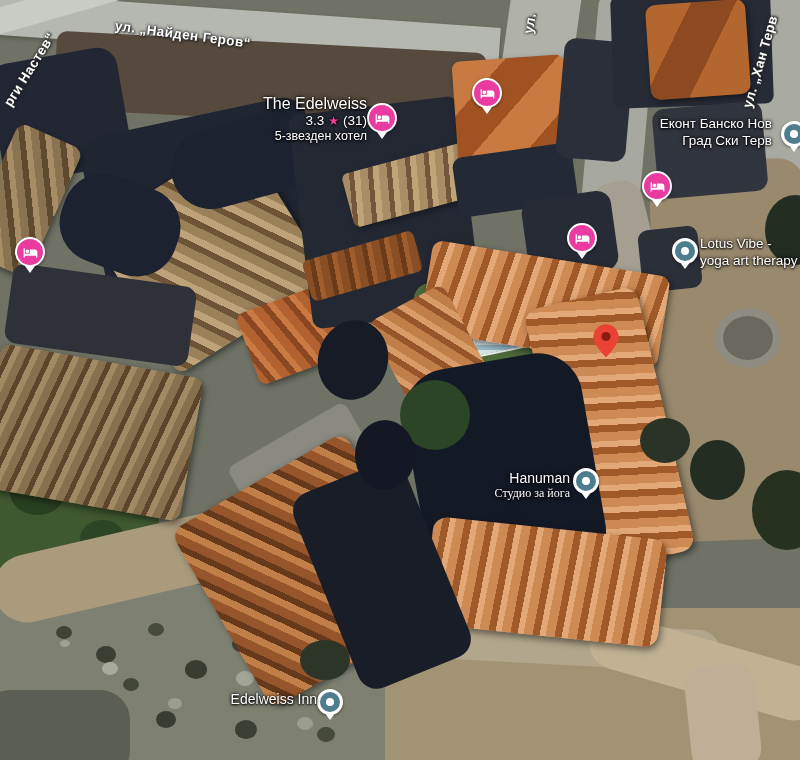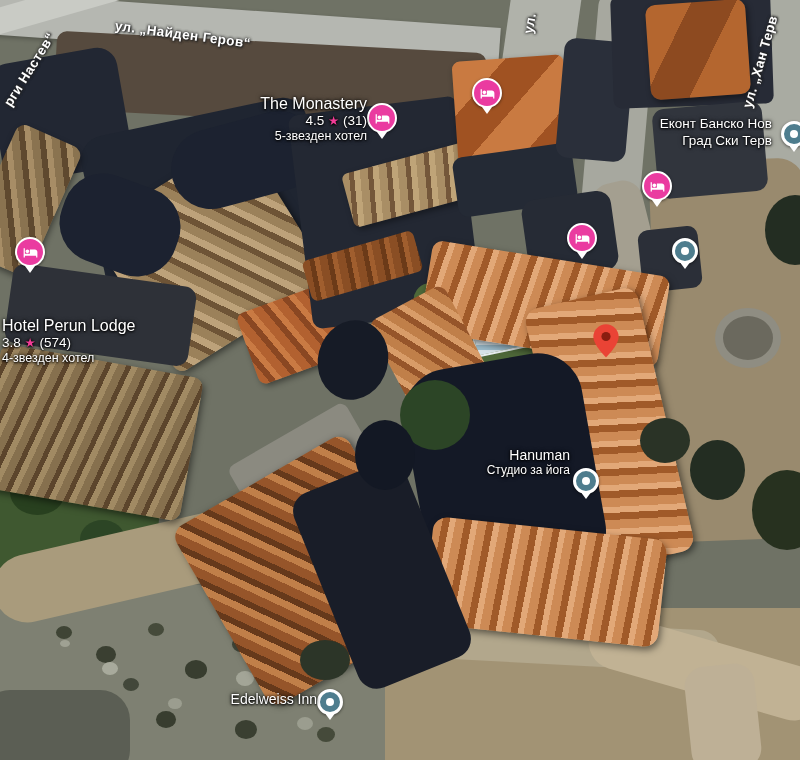--- a/index.html
+++ b/index.html
@@ -17,21 +17,21 @@
   }
   .place-label{
     position:absolute;color:#ffffff;z-index:6;white-space:nowrap;cursor:pointer;
     text-shadow:0 0 3px rgba(0,0,0,.95),0 1px 2px rgba(0,0,0,.9),0 0 5px rgba(0,0,0,.6);
   }
   .place-label .name{font-size:16px;font-weight:500;line-height:19px;}
   .place-label .rating-line{font-size:13.5px;font-weight:500;line-height:16px;}
   .place-label .star{color:#f23c97;font-size:12.5px;}
   .place-label .subtitle{font-size:12.5px;font-weight:400;line-height:15px;}
   .place-label.small .name{font-size:14px;font-weight:500;line-height:16px;}
-  .place-label.small .subtitle{font-size:12px;line-height:14px;}
+  .place-label.small .subtitle{font-size:12px;line-height:14px;font-family:Liberation Serif, serif;}
   .poi-line{font-size:13.5px;font-weight:500;line-height:16.5px;}
   .align-r{text-align:right;}
   
   .marker{position:absolute;z-index:5;cursor:pointer;}
   .m-hotel .circle{
     width:26px;height:26px;border-radius:50%;background:#ea3ba0;border:2px solid #fff;
     display:flex;align-items:center;justify-content:center;box-shadow:0 1px 3px rgba(0,0,0,.5);
   }
   .m-hotel .ptr{width:10px;height:7px;background:#fff;margin:-1px auto 0;
     clip-path:polygon(0 0,100% 0,50% 100%);}
@@ -119,46 +119,41 @@
   <div class="t" style="left:752px;top:470px;width:70px;height:80px;background:#27311f;border-radius:50%;"></div>
   <div class="t" style="left:640px;top:418px;width:50px;height:45px;background:#2a3326;border-radius:50%;"></div>
   <div class="t" style="left:715px;top:308px;width:50px;height:44px;border:8px solid #8f8d82;background:#6b695e;border-radius:50%;"></div>
 
   <div class="street-label" style="left:115px;top:18px;transform:rotate(7.5deg);transform-origin:left center;">ул. „Найден Геров“</div>
   <div class="street-label" style="left:-28px;top:62px;width:115px;text-align:center;transform:rotate(-58deg);">рги Настев“</div>
   <div class="street-label" style="left:528px;top:26px;transform:rotate(-80deg);transform-origin:left center;">ул.</div>
   <div class="street-label" style="left:747px;top:100px;transform:rotate(-74deg);transform-origin:left center;">ул. „Хан Терв</div>
 
   <div class="place-label align-r" style="right:433px;top:94px;">
-    <div class="name">The Monastery</div>
+    <div class="name">The Edelweiss</div>
     <div class="rating-line">
-      <span>4.5</span>
+      <span>3.3</span>
       <span class="star">★</span>
       <span>(31)</span>
     </div>
     <div class="subtitle">5-звезден хотел</div>
   </div>
 
-  <div class="place-label" style="left:2px;top:316px;">
-    <div class="name">Hotel Perun Lodge</div>
-    <div class="rating-line">
-      <span>3.8</span>
-      <span class="star">★</span>
-      <span>(574)</span>
-    </div>
-    <div class="subtitle">4-звезден хотел</div>
-  </div>
 
   <div class="place-label align-r" style="right:28px;top:116px;">
     <div class="poi-line">Еконт Банско Нов</div>
     <div class="poi-line">Град Ски Терв</div>
   </div>
 
-
-  <div class="place-label small align-r" style="right:230px;top:447px;">
+  <div class="place-label" style="left:700px;top:236px;">
+    <div class="poi-line">Lotus Vibe -</div>
+    <div class="poi-line">yoga art therapy</div>
+  </div>
+
+  <div class="place-label small align-r" style="right:230px;top:470px;">
     <div class="name">Hanuman</div>
     <div class="subtitle">Студио за йога</div>
   </div>
 
   <div class="place-label small align-r" style="right:483px;top:691px;">
     <div class="name">Edelweiss Inn</div>
   </div>
 
   <div class="marker m-hotel" style="left:15px;top:237px;">
     <div class="circle">

